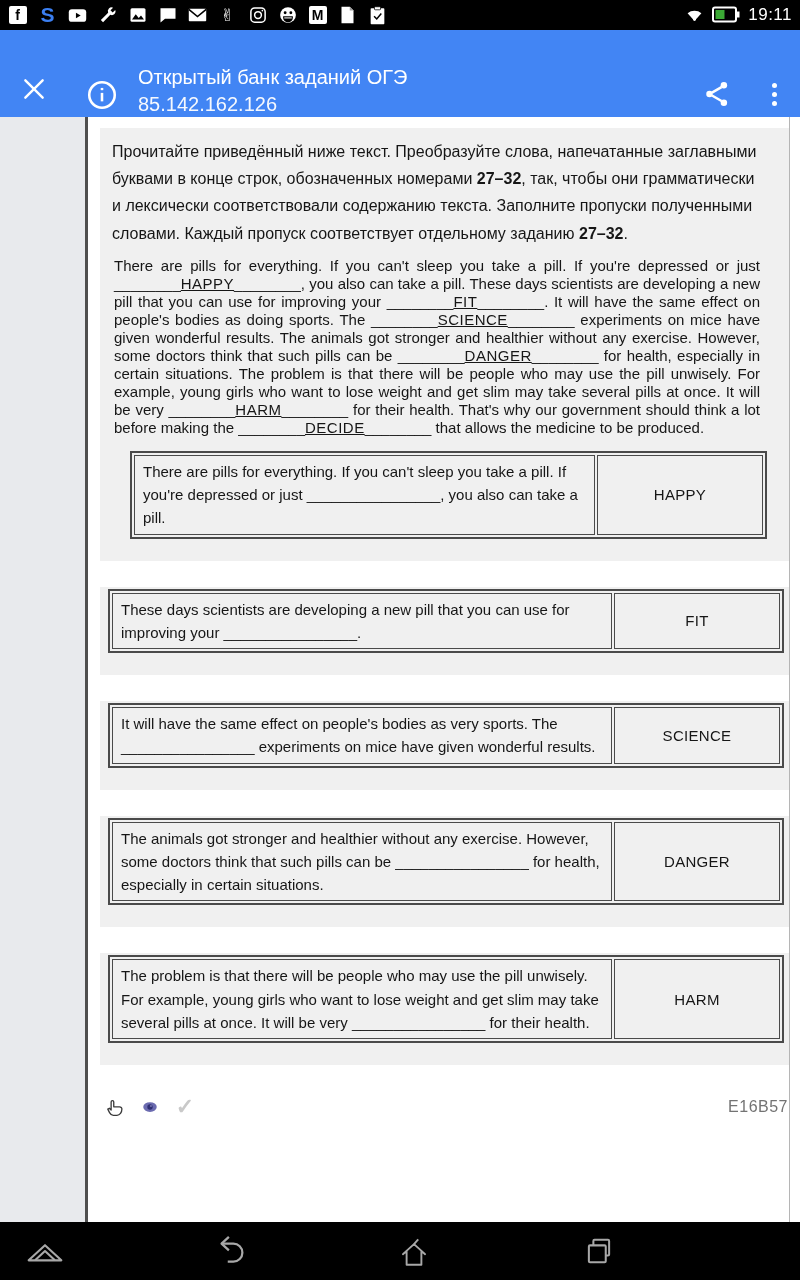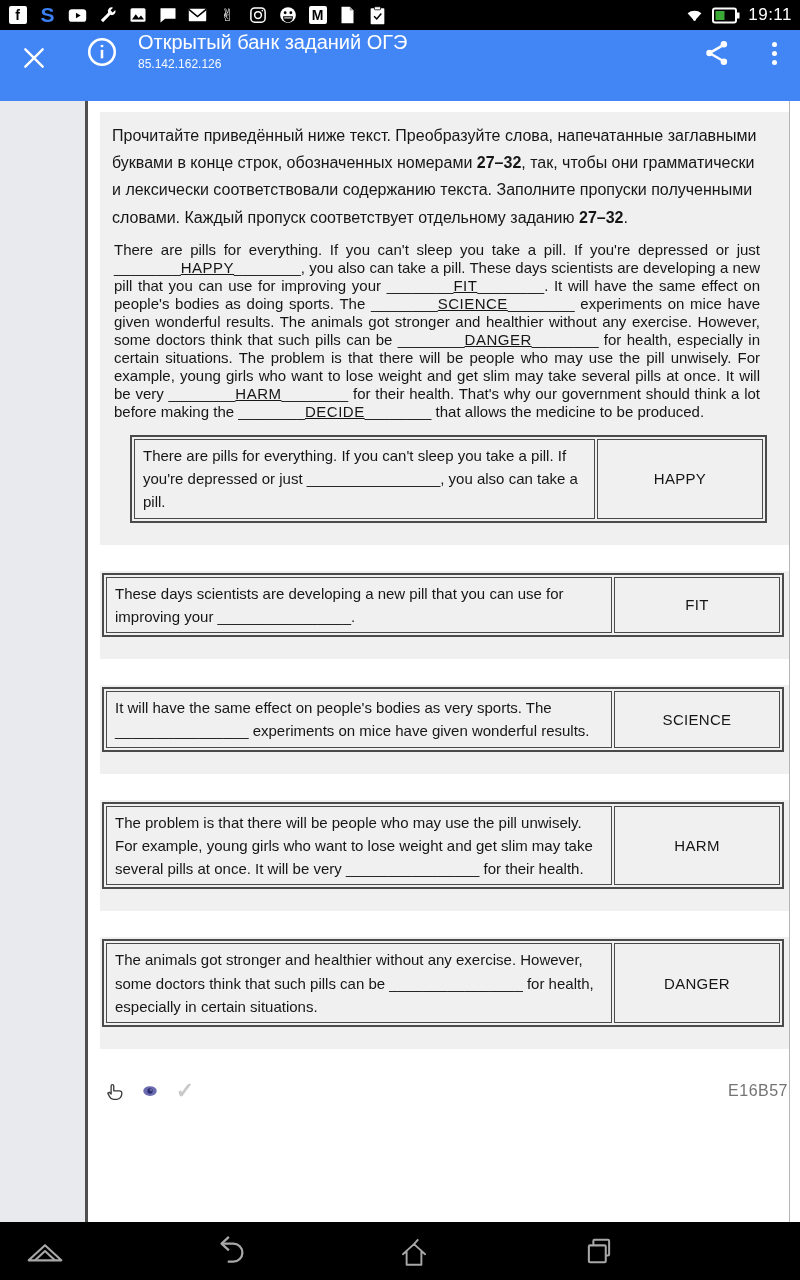--- a/index.html
+++ b/index.html
@@ -8,43 +8,43 @@
 
   
   .statusbar{height:30px;background:#000;display:flex;align-items:center;padding:0 8px;flex:0 0 auto;}
   .sb-left{display:flex;align-items:center;gap:11px;flex:1;}
   .sb-ic{width:19px;height:19px;display:flex;align-items:center;justify-content:center;}
   .sb-ic svg{display:block;}
   .ic-letter{width:18px;height:18px;background:#fff;border-radius:2px;color:#000;font-weight:bold;
              font-size:14px;display:flex;align-items:center;justify-content:center;}
   .ic-skype{color:#3b7ff2;font-size:21px;font-weight:bold;background:none;width:auto;}
   .ic-peace{color:#fff;font-size:17px;background:none;width:auto;font-weight:normal;}
-  .sb-right{display:flex;align-items:center;gap:8px;}
+  .sb-right{display:flex;gap:8px;}
   .sb-time{color:#fff;font-size:17px;letter-spacing:0.5px;}
 
   
-  .appheader{height:71px;background:#4285f4;display:flex;align-items:flex-start;flex:0 0 auto;}
+  .appheader{height:87px;background:#4285f4;display:flex;align-items:flex-end;flex:0 0 auto;}
   .hbtn{background:none;border:none;padding:0;display:flex;align-items:center;justify-content:center;cursor:pointer;}
   .close-btn{width:56px;height:56px;margin-left:6px;}
   .info-btn{width:44px;height:44px;margin-left:18px;}
   .htitles{margin-left:14px;color:#fff;display:flex;flex-direction:column;line-height:1.25;flex:1;overflow:hidden;}
   .htitle{font-size:20px;}
-  .hurl{font-size:12px;opacity:.95;margin-top:2px;}
+  .hurl{font-size:20px;opacity:.95;margin-top:2px;}
   .share-btn{width:46px;height:46px;margin-right:16px;}
   .ovf-btn{width:36px;height:46px;margin-right:8px;flex-direction:column;gap:4px;}
   .ovf-btn i{width:5px;height:5px;border-radius:50%;background:#fff;display:block;}
 
   
   .content{flex:1;display:flex;overflow:hidden;background:#fff;}
   .gutter{width:85px;background:#e8eaed;border-right:3px solid #4f4f4f;flex:0 0 auto;}
   .page{flex:1;background:#fff;padding:0 10px 0 12px;position:relative;overflow:hidden;}
   .page::after{content:"";position:absolute;top:0;bottom:0;right:10px;width:1px;background:#b5b5b5;}
 
   .qblock{background:#f0f0f0;padding:6px 28px 22px 12px;margin-bottom:26px;color:#161616;}
-  .qblock.tableonly{padding:2px 2px 22px 2px;}
+  .qblock.tableonly{padding:2px 2px 22px 8px;}
   .first-block{margin-top:11px;}
 
   .instr{margin:4px 0 10px 0;font-size:16px;line-height:1.7;}
   .instr b{font-weight:700;}
   .passage{margin:8px 2px 14px 2px;font-size:15px;line-height:1.2;text-align:justify;}
   .gapword .gw{text-decoration:underline;letter-spacing:.5px;}
 
   table.qtable{border-collapse:separate;border-spacing:2px;border:2px solid #4a4a4a;width:calc(100% - 4px);}
   table.qtable.inset{width:637px;margin-left:18px;}
   .qtable td{border:1px solid #4a4a4a;background:#f0f0f0;font-size:15px;line-height:1.55;
@@ -230,33 +230,33 @@
         <td class="word">SCIENCE</td>
       </tr>
     </tbody>
               </table>
   </div>
 
   <div class="qblock tableonly">
     <table class="qtable">
       <tbody>
                   <tr>
-        <td class="sent">The problem is that there will be people who may use the pill unwisely. For example, young girls who want to lose weight and get slim may take several pills at once. It will be very ________________ for their health.</td>
-        <td class="word">HARM</td>
+        <td class="sent">The animals got stronger and healthier without any exercise. However, some doctors think that such pills can be ________________ for health, especially in certain situations.</td>
+        <td class="word">DANGER</td>
       </tr>
     </tbody>
               </table>
   </div>
 
   <div class="qblock tableonly">
     <table class="qtable">
       <tbody>
                   <tr>
-        <td class="sent">The animals got stronger and healthier without any exercise. However, some doctors think that such pills can be ________________ for health, especially in certain situations.</td>
-        <td class="word">DANGER</td>
+        <td class="sent">The problem is that there will be people who may use the pill unwisely. For example, young girls who want to lose weight and get slim may take several pills at once. It will be very ________________ for their health.</td>
+        <td class="word">HARM</td>
       </tr>
     </tbody>
               </table>
   </div>
 
 </div>
 
         <div class="taskfooter">
           <button class="tf-ic">
             <svg width="21" height="22" viewBox="0 0 24 24" fill="none" stroke="#3a3a3a" stroke-width="1.5" stroke-linejoin="round">

